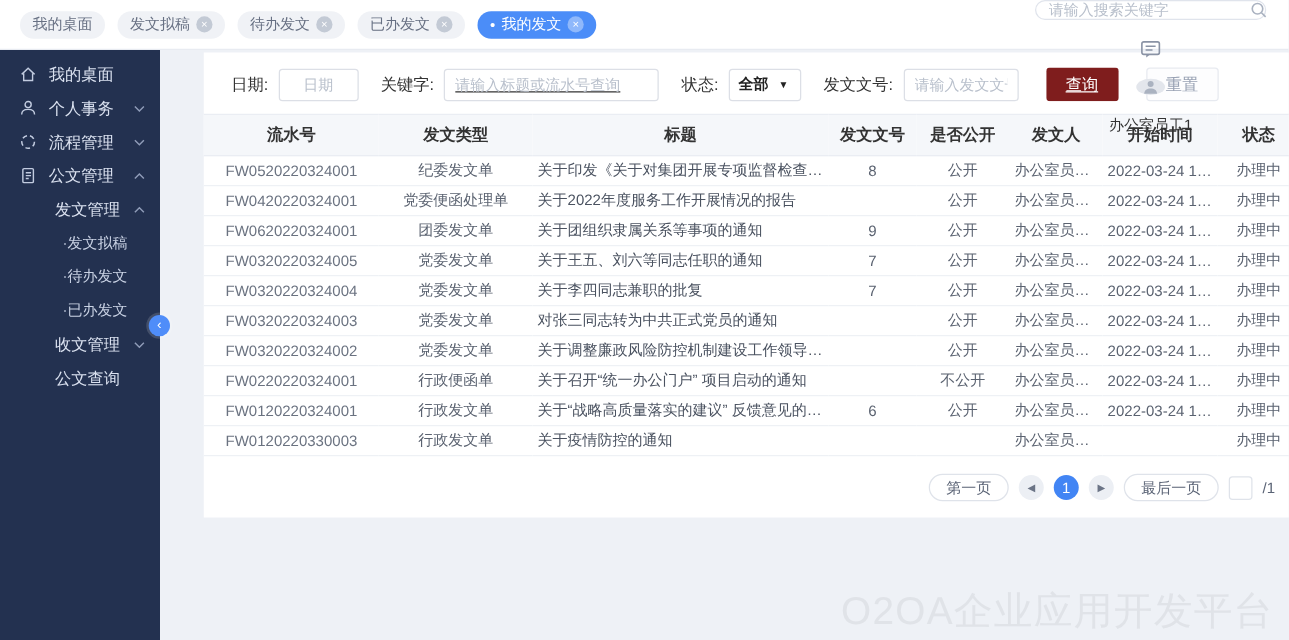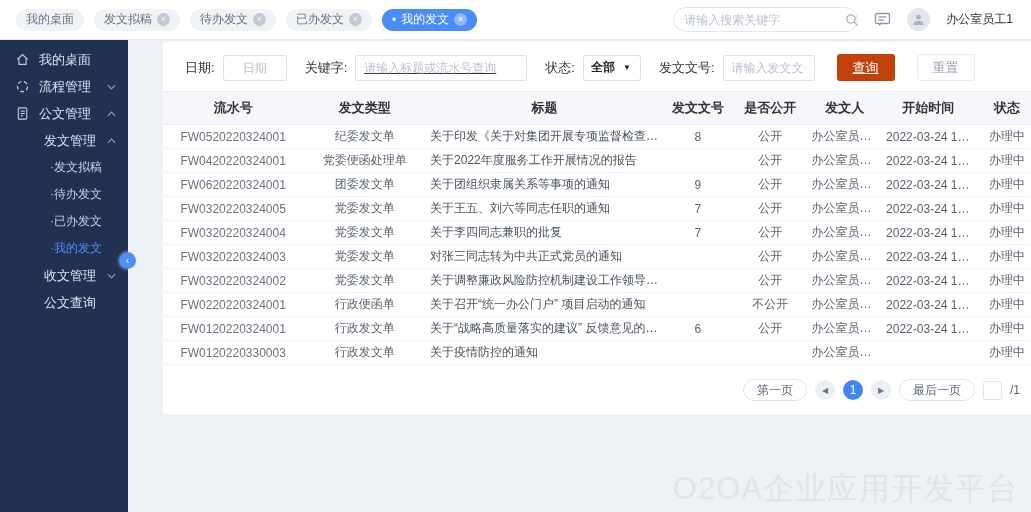--- a/index.html
+++ b/index.html
@@ -17,21 +17,21 @@
     transform:scale(.85); }
   .logo-title { color:#fff; font-size:15px; font-weight:bold; letter-spacing:.5px; white-space:nowrap; }
   .tabs { display:flex; align-items:center; gap:10px; margin-left:16px; }
   .tab { height:22px; display:flex; align-items:center; gap:5px; padding:0 10px;
     background:#f0f2f6; border-radius:11px; font-size:12px; color:#677083; cursor:pointer; white-space:nowrap; }
   .tab .tab-close { width:13px; height:13px; border-radius:50%; background:#c3cad5; color:#fff;
     font-size:9px; line-height:13px; text-align:center; display:inline-block; }
   .tab.active { background:#4b8df8; color:#fff; }
   .tab.active .tab-close { background:rgba(255,255,255,.38); }
   .tab-dot { font-size:12px; line-height:1; }
-  .header-right { margin-left:auto; display:flex; align-items:center; gap:16px; padding-right:18px; }
+  .header-right { margin-left:auto; display:flex; align-items:center; gap:16px; padding-right:18px;flex-direction:column; }
   .search-box { width:185px; height:25px; border:1px solid #e0e4ec; border-radius:13px;
     display:flex; align-items:center; padding:0 10px; gap:6px; background:#fff; }
   .search-box input { border:none; outline:none; flex:1; font-size:12px; color:#333;
     font-family:"Liberation Sans", sans-serif; background:transparent; }
   .search-box input::placeholder { color:#b9c0cc; }
   .icon-svg { display:block; }
   .avatar { width:23px; height:23px; border-radius:50%; background:#e3e6ec; display:flex;
     align-items:center; justify-content:center; }
   .user-name { font-size:12px; color:#333; white-space:nowrap; }
 
@@ -60,21 +60,21 @@
   .f-input::placeholder { color:#b9c0cc; }
   .f-date { width:64px; margin-right:10px;text-align:center; }
   .f-keyword { width:172px; margin-right:10px;text-decoration:underline; }
   .f-select { height:26px; min-width:58px; border:1px solid #dcdfe6; border-radius:3px;
     display:flex; align-items:center; gap:8px; padding:0 7px; font-size:12px; color:#222;
     font-weight:bold; cursor:pointer; margin-right:10px; }
   .f-select .sel-arrow { font-size:8px; color:#222; }
   .f-docno { width:92px; margin-right:14px; }
   .btn { height:27px; border-radius:3px; font-size:13px; padding:0 15px; cursor:pointer;
     border:1px solid transparent; font-family:"Liberation Sans", sans-serif; }
-  .btn-primary { background:#c2410c; color:#fff; margin-right:14px;text-decoration:underline; }
+  .btn-primary { background:#7f1d1d; color:#fff; margin-right:14px;text-decoration:underline; }
   .btn-plain { background:#fdfdfe; color:#98a1b3; border-color:#e7eaf0; }
 
   table.doc-table { width:100%; border-collapse:collapse; table-layout:fixed; }
   .doc-table thead th { background:#f5f7fa; height:33px; font-size:13px; color:#333;
     font-weight:bold; border-top:1px solid #eaedf3; border-bottom:1px solid #eaedf3; text-align:center; }
   .doc-table tbody td { height:24px; font-size:12px; color:#5a6270; border-bottom:1px solid #eef1f5;
     text-align:center; white-space:nowrap; overflow:hidden; text-overflow:ellipsis; padding:0 4px; }
   .doc-table tbody tr { cursor:pointer; }
   .doc-table td.c-title { text-align:left; color:#4a5260; }
   .doc-table td.c-serial { color:#6a7280; }
@@ -159,20 +159,34 @@
       <span class="s-icon">
         <svg class="icon-svg" width="15" height="15" viewBox="0 0 16 16" fill="none" stroke="currentColor" stroke-width="1.2">
           <path d="M2.5 8 L8 2.8 L13.5 8"></path>
             <path d="M4.2 7 V13.2 H11.8 V7"></path>
         </svg>
       </span>
       <span>我的桌面</span>
     </div>
     <div class="side-item">
       <span class="s-icon">
+        <svg class="icon-svg" width="15" height="15" viewBox="0 0 16 16" fill="none" stroke="currentColor" stroke-width="1.2">
+          <circle cx="8" cy="5" r="2.6"></circle>
+            <path d="M2.5 13.5c0-3 2.4-4.4 5.5-4.4s5.5 1.4 5.5 4.4"></path>
+        </svg>
+      </span>
+      <span>个人事务</span>
+      <span class="chev">
+        <svg width="9" height="6" viewBox="0 0 10 6" fill="none" stroke="currentColor" stroke-width="1.3">
+            <path d="M1 1 L5 5 L9 1"></path>
+          </svg>
+      </span>
+    </div>
+    <div class="side-item">
+      <span class="s-icon">
         <svg class="icon-svg" width="15" height="15" viewBox="0 0 16 16" fill="none" stroke="currentColor" stroke-width="1.3">
           <circle cx="8" cy="8" r="5.4" stroke-dasharray="4 2.6"></circle>
         </svg>
       </span>
       <span>流程管理</span>
       <span class="chev">
         <svg width="9" height="6" viewBox="0 0 10 6" fill="none" stroke="currentColor" stroke-width="1.3">
             <path d="M1 1 L5 5 L9 1"></path>
           </svg>
       </span>
@@ -203,23 +217,20 @@
       </span>
     </div>
     <div class="side-item side-sub2">
       <span>·发文拟稿</span>
     </div>
     <div class="side-item side-sub2">
       <span>·待办发文</span>
     </div>
     <div class="side-item side-sub2">
       <span>·已办发文</span>
-    </div>
-    <div class="side-item side-sub2 active">
-      <span>·我的发文</span>
     </div>
     <div class="side-item side-sub1">
       <span>收文管理</span>
       <span class="chev">
         <svg width="9" height="6" viewBox="0 0 10 6" fill="none" stroke="currentColor" stroke-width="1.3">
             <path d="M1 1 L5 5 L9 1"></path>
           </svg>
       </span>
     </div>
     <div class="side-item side-sub1">

